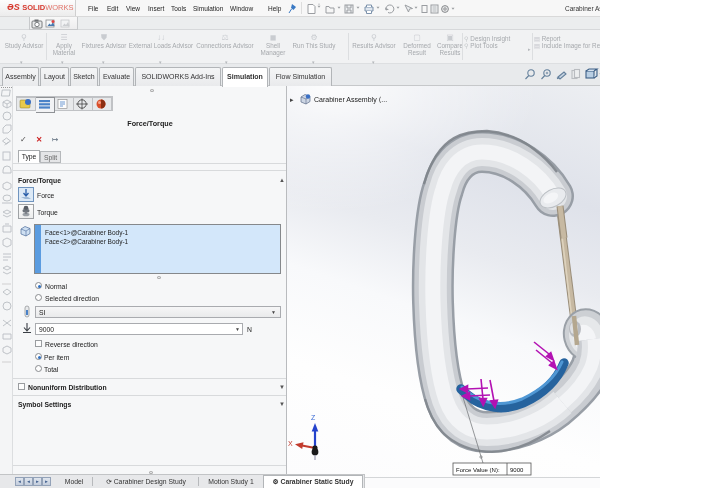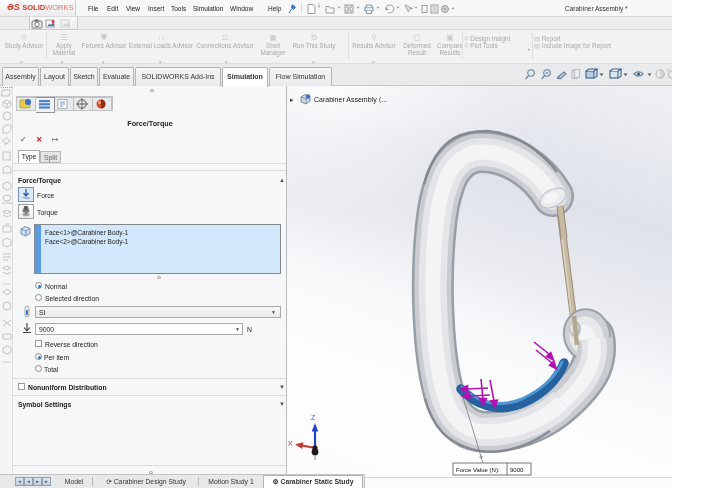--- a/index.html
+++ b/index.html
@@ -1,15 +1,15 @@
 <!DOCTYPE html>
 <html><head><meta charset="utf-8"><style>
 *{margin:0;padding:0;box-sizing:border-box}
 html,body{width:705px;height:488px;overflow:hidden;font-family:"Liberation Sans",sans-serif;background:#fff}
-#app{position:absolute;left:0;top:0;width:672px;height:488px;overflow:hidden}
+#app{position:absolute;left:0;top:0;width:600px;height:488px;overflow:hidden}
 .abs{position:absolute}
 
 #menubar{left:0;top:0;width:705px;height:17px;background:#f7f7f7;border-bottom:1px solid #d9d9d9}
 #logo{left:0;top:0;width:76px;height:16px;background:linear-gradient(#fdfdfd,#ececec);border-right:1px solid #cfcfcf;font-size:9px;font-style:italic;font-weight:bold;color:#d6372c;line-height:15px;padding-left:7px}
 #logo .sw{font-style:normal;font-size:7.5px;font-weight:bold}
 #logo .wk{color:#e2756b;font-weight:normal}
 .menu{position:absolute;top:5px;font-size:6.5px;color:#222}
 
 #tb2{left:0;top:17px;width:705px;height:13px;background:#ebedee;border-bottom:1px solid #d6d8da}
 

